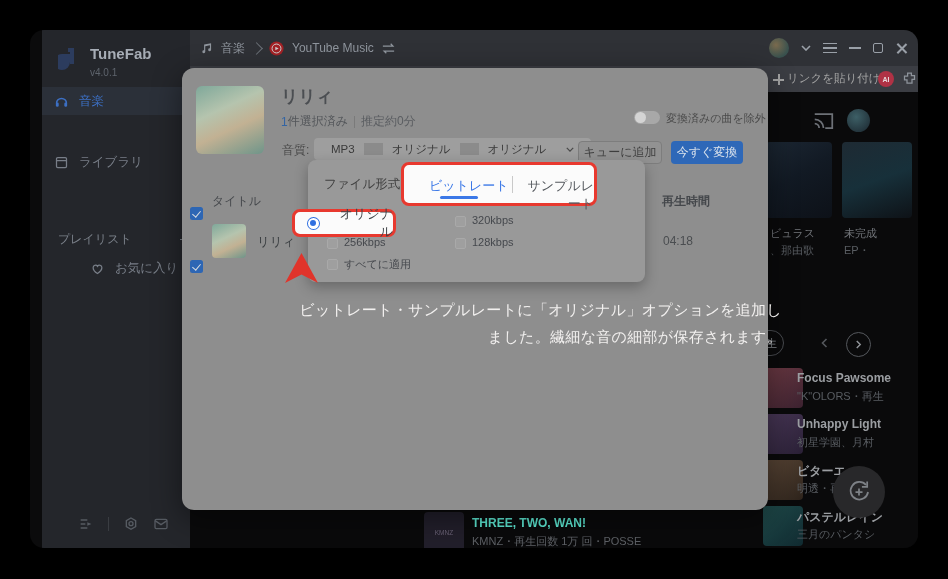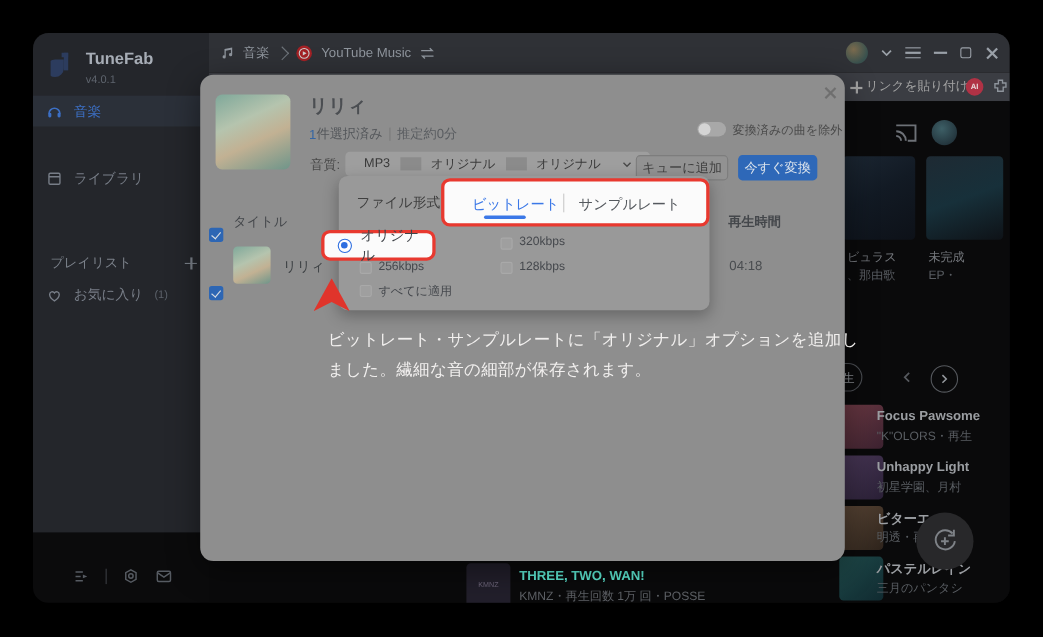--- a/index.html
+++ b/index.html
@@ -2,21 +2,21 @@
 <html><head>
 <meta charset="utf-8">
 <style>
   html,body{margin:0;padding:0;background:#000;}
   body{width:948px;height:579px;overflow:hidden;font-family:"Liberation Sans","DejaVu Sans",sans-serif;}
   .abs{position:absolute;}
   .stage{position:relative;width:948px;height:579px;background:#000;}
   .window{position:absolute;left:30px;top:30px;width:888px;height:518px;border-radius:14px;background:#0b0b0c;overflow:hidden;}
   svg{display:block;width:100%;height:100%;}
   
-  .sidebar{position:absolute;left:0;top:0;width:160px;height:454px;background:#24262b;}
+  .sidebar{position:absolute;left:12px;top:0;width:160px;height:518px;background:#24262b;}
   .logo-row{position:absolute;left:16px;top:16px;display:flex;gap:8px;align-items:flex-start;}
   .logo-glyph{width:24px;height:28px;color:#2c3c5e;}
   .logo-name{font-size:15px;font-weight:bold;color:#a7adb6;line-height:15px;}
   .logo-ver{font-size:10px;color:#5e646d;margin-top:6px;}
   .nav-row{position:absolute;left:0;width:160px;height:28px;display:flex;align-items:center;padding-left:12px;gap:10px;box-sizing:border-box;color:#787e88;font-size:12.5px;}
   .nav-row .nicon{width:15px;height:15px;flex:0 0 auto;}
   .nav-row.sel{background:#2b3039;color:#3c6fc4;}
   .side-head{position:absolute;left:0;width:160px;height:26px;display:flex;align-items:center;padding-left:16px;box-sizing:border-box;color:#7b818a;font-size:12px;}
   .plus-ic{position:relative;width:11px;height:11px;}
   .plus-ic::before,.plus-ic::after{content:"";position:absolute;background:currentColor;}
@@ -32,21 +32,21 @@
   
   .wvtool{position:absolute;left:160px;top:36px;width:728px;height:26px;background:#3b3d43;}
   .wv{position:absolute;left:160px;top:62px;width:728px;height:456px;background:#0a0a0b;}
   .cap1{font-size:11px;color:#74777c;white-space:nowrap;}
   .cap2{font-size:11px;color:#595d62;white-space:nowrap;}
   .litit{font-size:12px;color:#9b9ea2;white-space:nowrap;font-weight:bold;}
   .lisub{font-size:11px;color:#595d62;white-space:nowrap;}
   .thumb{border-radius:4px;}
   .circle-btn{border-radius:50%;box-sizing:border-box;}
   
-  .modal{position:absolute;left:152px;top:38px;width:586px;height:442px;background:#8e8e8e;border-radius:12px;box-shadow:0 8px 30px rgba(0,0,0,.45);z-index:10;}
+  .modal{position:absolute;left:152px;top:38px;width:586px;height:442px;background:#8e8e8e;border-radius:12px;box-shadow:0 8px 30px rgba(0,0,0,.45);z-index:10;text-align:right;}
   .seg{position:absolute;left:132px;top:70px;height:22px;display:flex;align-items:center;background:#9e9e9e;border-radius:4px;padding:0 8px;gap:0;}
   .seg span{font-size:11.5px;color:#3a3a3a;padding:0 9px;}
   .seg .segdiv{width:1px;height:12px;background:#8b8b8b;}
   .cbx{width:13px;height:13px;background:#2d66b4;border-radius:2.5px;position:relative;}
   .cbx::after{content:"";position:absolute;left:3.5px;top:1.5px;width:4px;height:7px;border-right:1.6px solid #d9dde2;border-bottom:1.6px solid #d9dde2;transform:rotate(40deg);}
   .toggle{width:26px;height:13px;border-radius:7px;background:#a8a8a8;position:relative;}
   .toggle::after{content:"";position:absolute;left:1px;top:1px;width:11px;height:11px;border-radius:50%;background:#d4d4d4;}
   .btn{box-sizing:border-box;border-radius:4px;font-size:12px;display:flex;align-items:center;justify-content:center;}
   .panel{position:absolute;left:126px;top:92px;width:337px;height:122px;background:#999999;border-radius:8px;box-shadow:0 5px 14px rgba(0,0,0,.28);}
   .redbox{box-sizing:border-box;background:#fbfbfb;border:3px solid #e8392f;border-radius:8px;}
@@ -102,21 +102,21 @@
               <path d="M4 9h16"></path>
             </svg>
           </span>
       <span>ライブラリ</span>
     </div>
 
     <div class="side-head" style="top:196px;">
       <span>プレイリスト</span>
       <span class="plus-ic" style="position:absolute;left:138px;color:#7b818a;"></span>
     </div>
-    <div class="nav-row" style="top:224px;">
+    <div class="nav-row" style="top:224px;margin-left:36px;">
       <span class="nicon">
             <svg viewBox="0 0 24 24" fill="none" stroke="currentColor" stroke-width="2">
               <path d="M12 20S5 15.5 5 10.6A3.8 3.8 0 0 1 12 8.5a3.8 3.8 0 0 1 7 2.1C19 15.5 12 20 12 20z"></path>
             </svg>
           </span>
       <span>お気に入り</span>
       <span style="font-size:10px;color:#5c626b;">(1)</span>
     </div>
 
     <div class="abs" style="left:36px;top:486px;display:flex;align-items:center;gap:14px;">
@@ -310,21 +310,21 @@
     
     <div class="abs cbx" style="left:8px;top:166px;"></div>
     <div class="abs" style="left:30px;top:156px;width:34px;height:34px;border-radius:4px;background:linear-gradient(155deg,#7fa89a 0%,#b5c4ae 40%,#c2b193 65%,#6f958a 100%);"></div>
     <div class="abs" style="left:75px;top:166px;font-size:12.5px;color:#3c4043;">リリィ</div>
     <div class="abs" style="left:481px;top:166px;font-size:12px;color:#4a4d50;">04:18</div>
 
     
     <div class="panel">
       <div class="abs" style="left:16px;top:16px;font-size:12.5px;color:#3f3f3f;">ファイル形式</div>
 
-      <div class="abs redbox" style="left:93px;top:2px;width:244px;height:44px;z-index:3;">
+      <div class="abs redbox" style="left:93px;top:2px;width:196px;height:44px;z-index:3;">
         <span class="abs" style="left:25px;top:12px;font-size:13px;color:#3b78e7;">ビットレート</span>
         <span class="abs" style="left:36px;top:31px;width:38px;height:3px;background:#3b78e7;border-radius:2px;"></span>
         <span class="abs" style="left:108px;top:11px;width:1px;height:17px;background:#c9c9c9;"></span>
         <span class="abs" style="left:122px;top:12px;font-size:13px;color:#55595e;">サンプルレート</span>
       </div>
 
       <span class="abs fauxcb" style="left:147px;top:56px;"></span>
       <span class="abs opt" style="left:164px;top:54px;">320kbps</span>
       <span class="abs fauxcb" style="left:19px;top:78px;"></span>
       <span class="abs opt" style="left:36px;top:76px;">256kbps</span>

